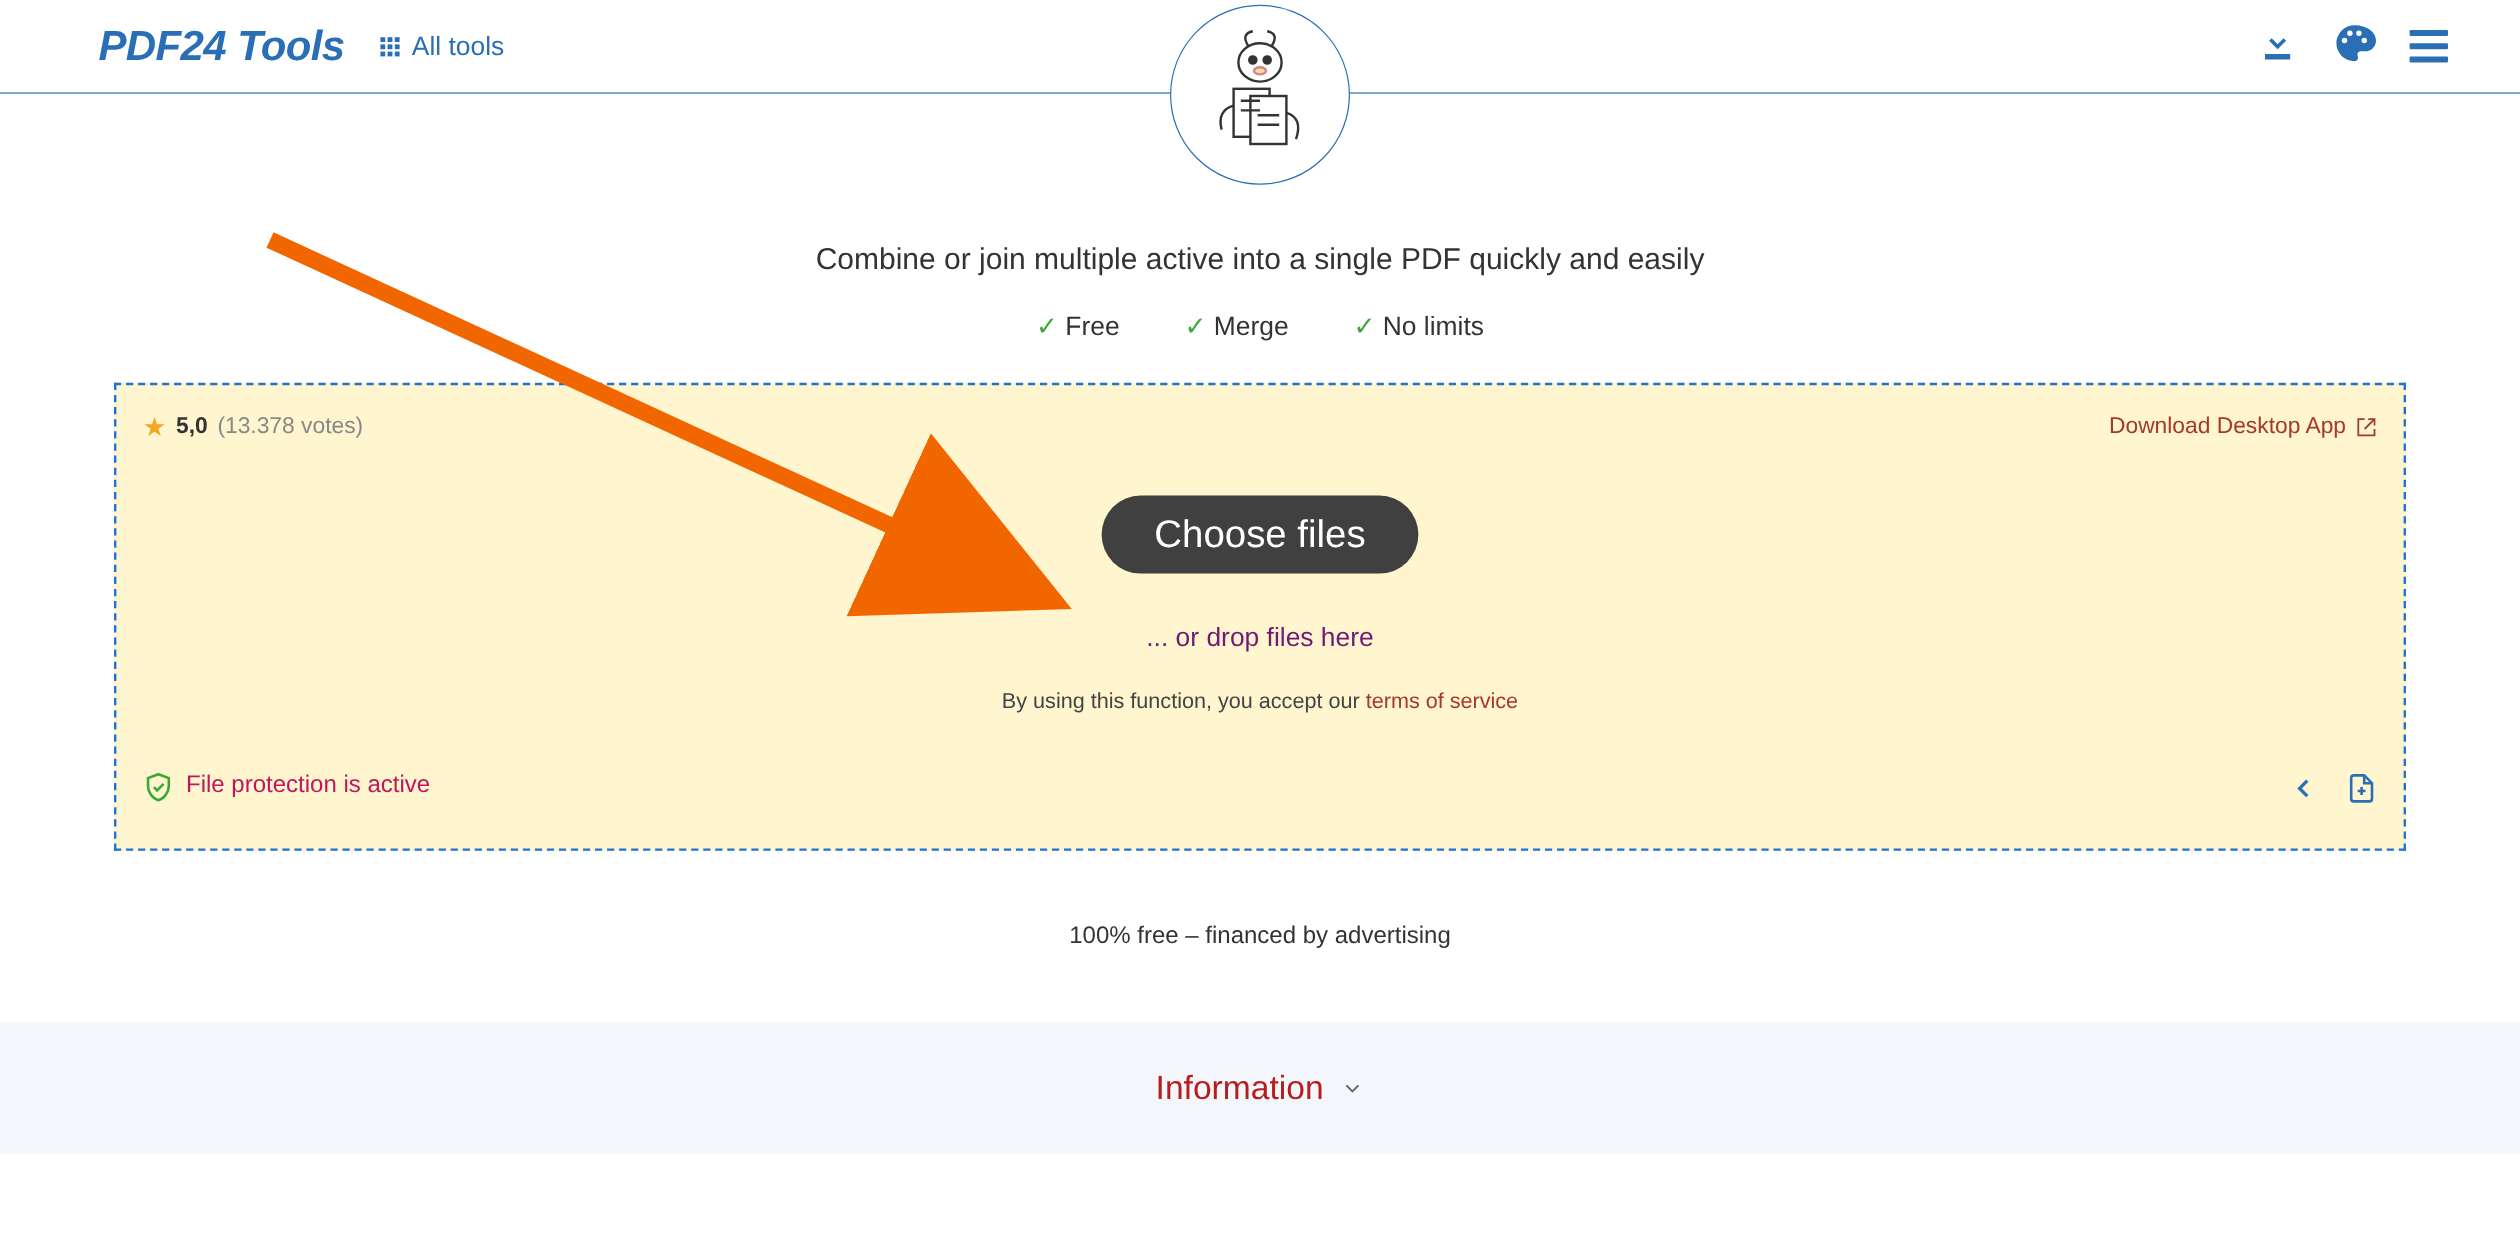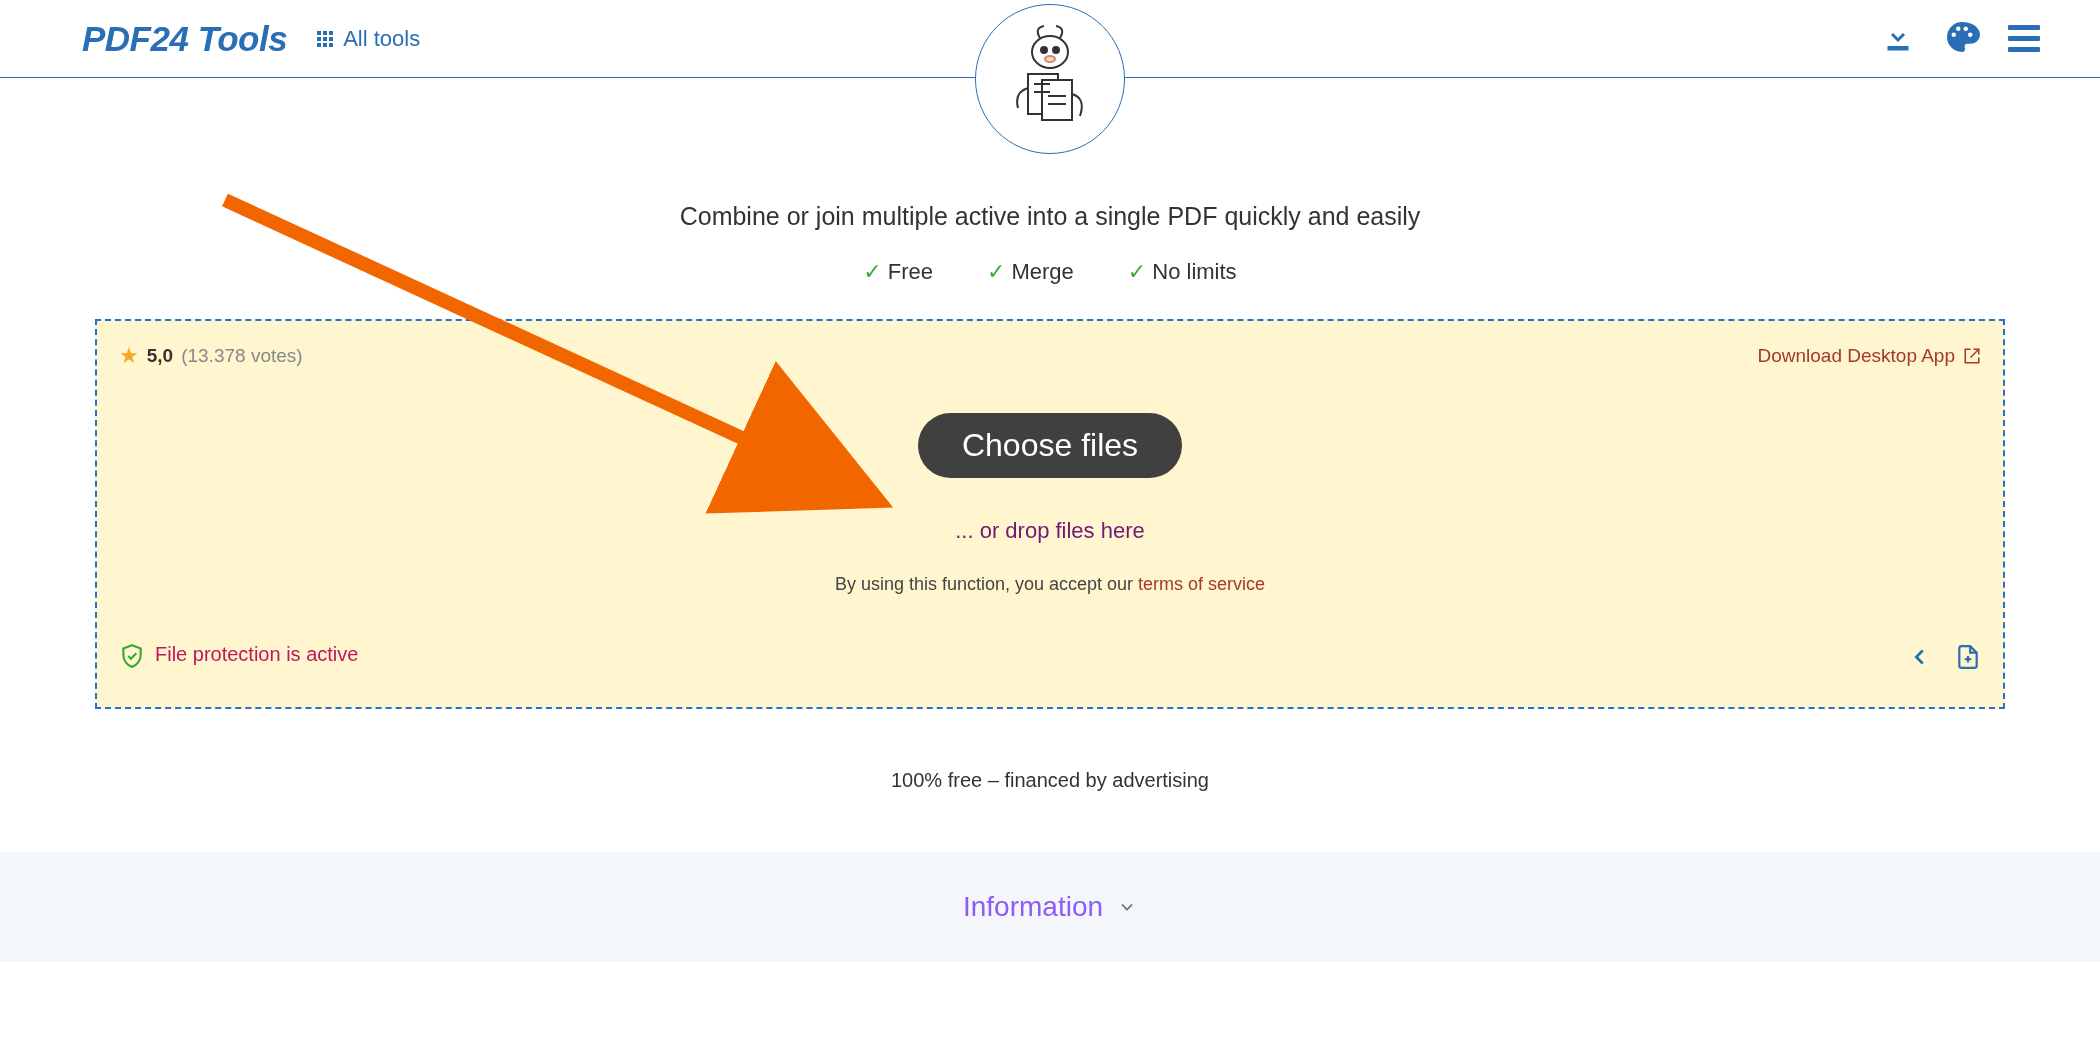--- a/index.html
+++ b/index.html
@@ -42,21 +42,21 @@
   .tos-link { color: #a33a2a; cursor: pointer; }
 
   .dz-bottom { display: flex; justify-content: space-between; align-items: flex-end; margin-top: 48px; }
   .protection { display: flex; gap: 10px; font-size: 20px; color: #be185d; }
   .shield { color: #3aaa35; }
   .dz-actions { display: flex; align-items: center; gap: 24px; }
   .dz-act { color: #2a6fb5; cursor: pointer; }
 
   .ad-note { text-align: center; font-size: 20px; color: #333; margin-top: 60px; }
 
-  .info-bar { margin-top: 60px; background: #f3f7fc; height: 110px; display: flex; align-items: center; justify-content: center; gap: 14px; font-size: 28px; color: #8b5cf6; cursor: pointer; }
+  .info-bar { margin-top: 60px; background: #f3f7fc; height: 110px; display: flex; align-items: center; justify-content: center; gap: 14px; font-size: 28px; color: #b91c1c; cursor: pointer; }
 
   
   .arrow-overlay { position: absolute; left: 0; top: 0; pointer-events: none; }
 </style>
 </head>
 <body>
 
 <div class="header">
   <div class="brand">PDF24 Tools</div>
   <div class="all-tools">

